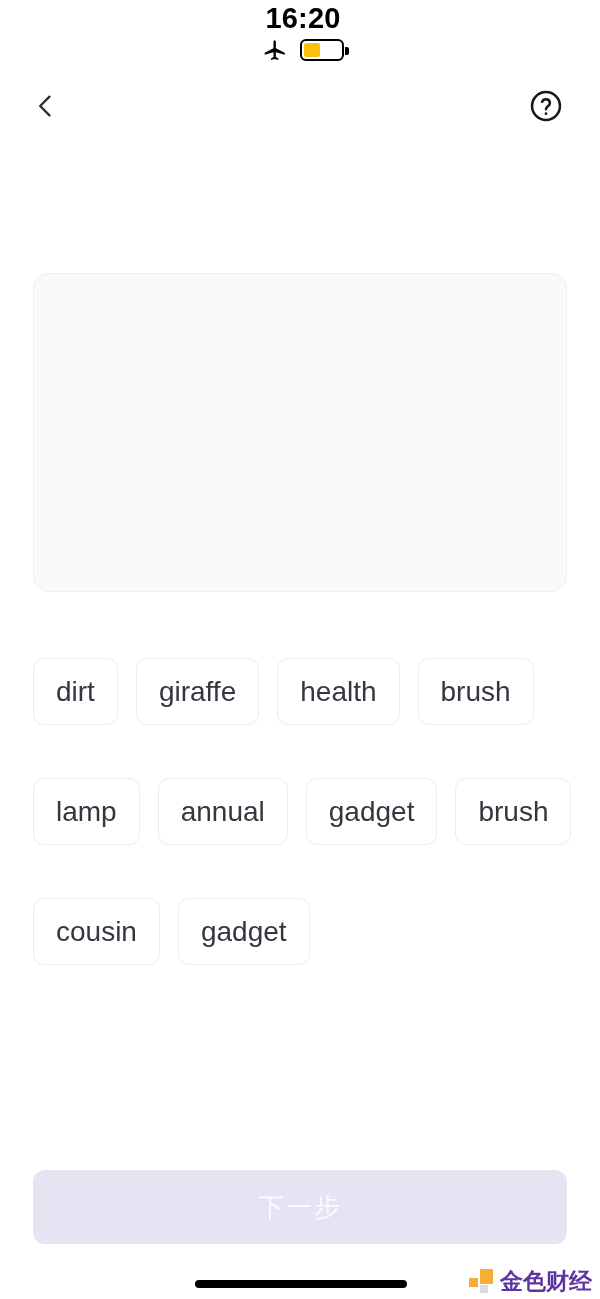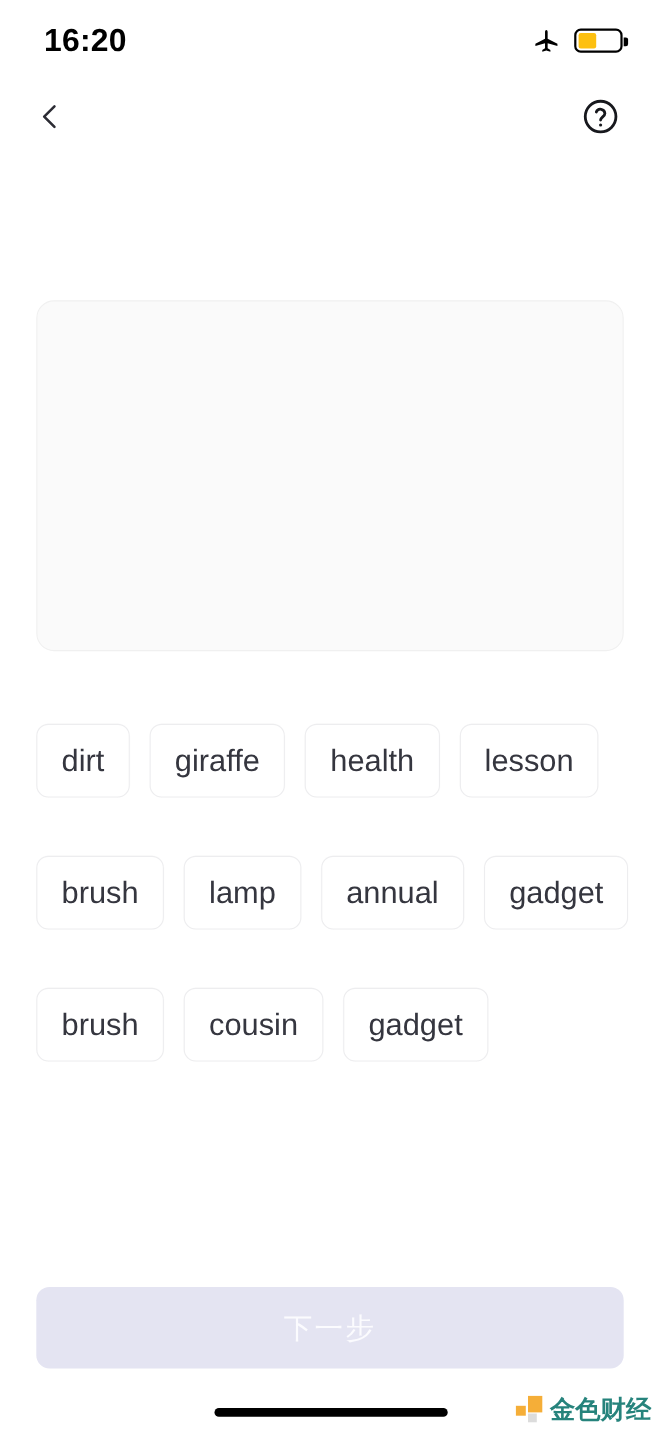--- a/index.html
+++ b/index.html
@@ -13,22 +13,23 @@
     position: relative;
     width: 600px; height: 1299px;
     background: #ffffff;
   }
 
   
   .status-bar {
     position: absolute; top: 0; left: 0;
     width: 600px; height: 70px;
     display: flex; align-items: center;
-    justify-content: space-between;
+    justify-content: flex-start;
     padding: 0 34px 0 40px;
+    flex-direction: column;
   }
   .status-time {
     font-size: 29px;
     font-weight: bold;
     color: #000000;
     letter-spacing: 0.2px;
     line-height: 1;
     padding-top: 4px;
   }
   .status-right {
@@ -169,21 +170,21 @@
     position: absolute;
     display: block;
     background: #f5a623;
   }
   .wm-sq-tl { left: 0; top: 9px; width: 9px; height: 9px; background: #f5a623 !important; }
   .wm-sq-tr { left: 11px; top: 0; width: 13px; height: 15px; background: #f5a623 !important; }
   .wm-sq-br { left: 11px; top: 16px; width: 8px; height: 8px; background: #d9d9d9 !important; }
   .wm-text {
     font-size: 23px;
     font-weight: bold;
-    color: #0f766e;
+    color: #4c1d95;
     letter-spacing: 0px;
     line-height: 1;
   }
 </style>
 </head>
 <body>
 
 <div class="phone">
 
   <div class="status-bar">
@@ -213,21 +214,20 @@
     </div>
   </div>
 
 
   <div class="answer-card"></div>
 
   <div class="word-pool" id="word-pool">
       <div class="word-chip">dirt</div>
       <div class="word-chip">giraffe</div>
       <div class="word-chip">health</div>
-      <div class="word-chip">lesson</div>
       <div class="word-chip">brush</div>
       <div class="word-chip">lamp</div>
       <div class="word-chip">annual</div>
       <div class="word-chip">gadget</div>
       <div class="word-chip">brush</div>
       <div class="word-chip">cousin</div>
       <div class="word-chip">gadget</div>
     </div>
 
   <button class="next-button">下一步</button>

